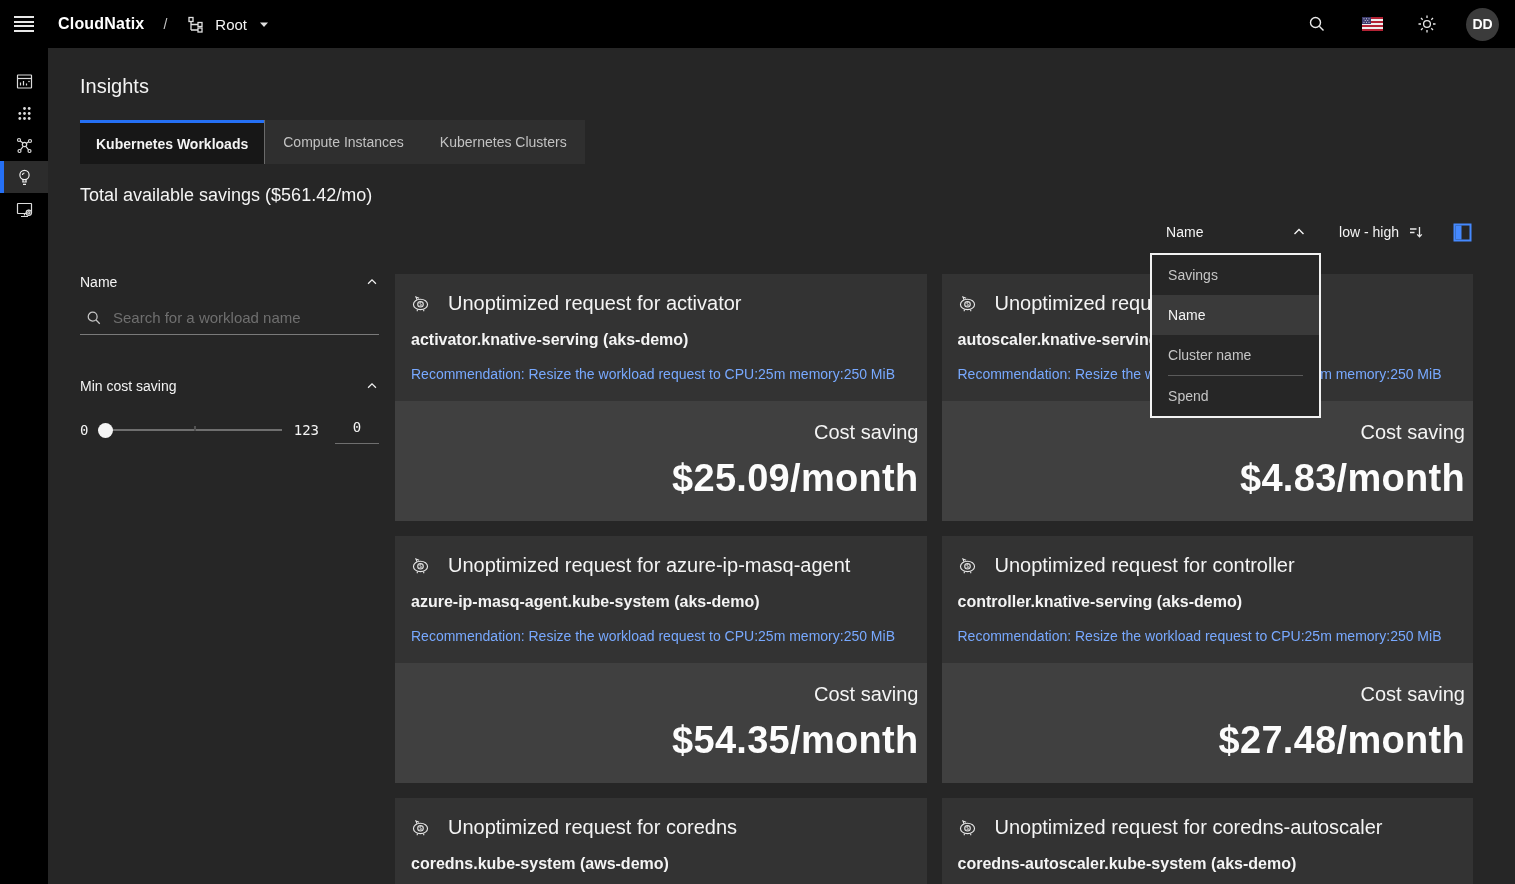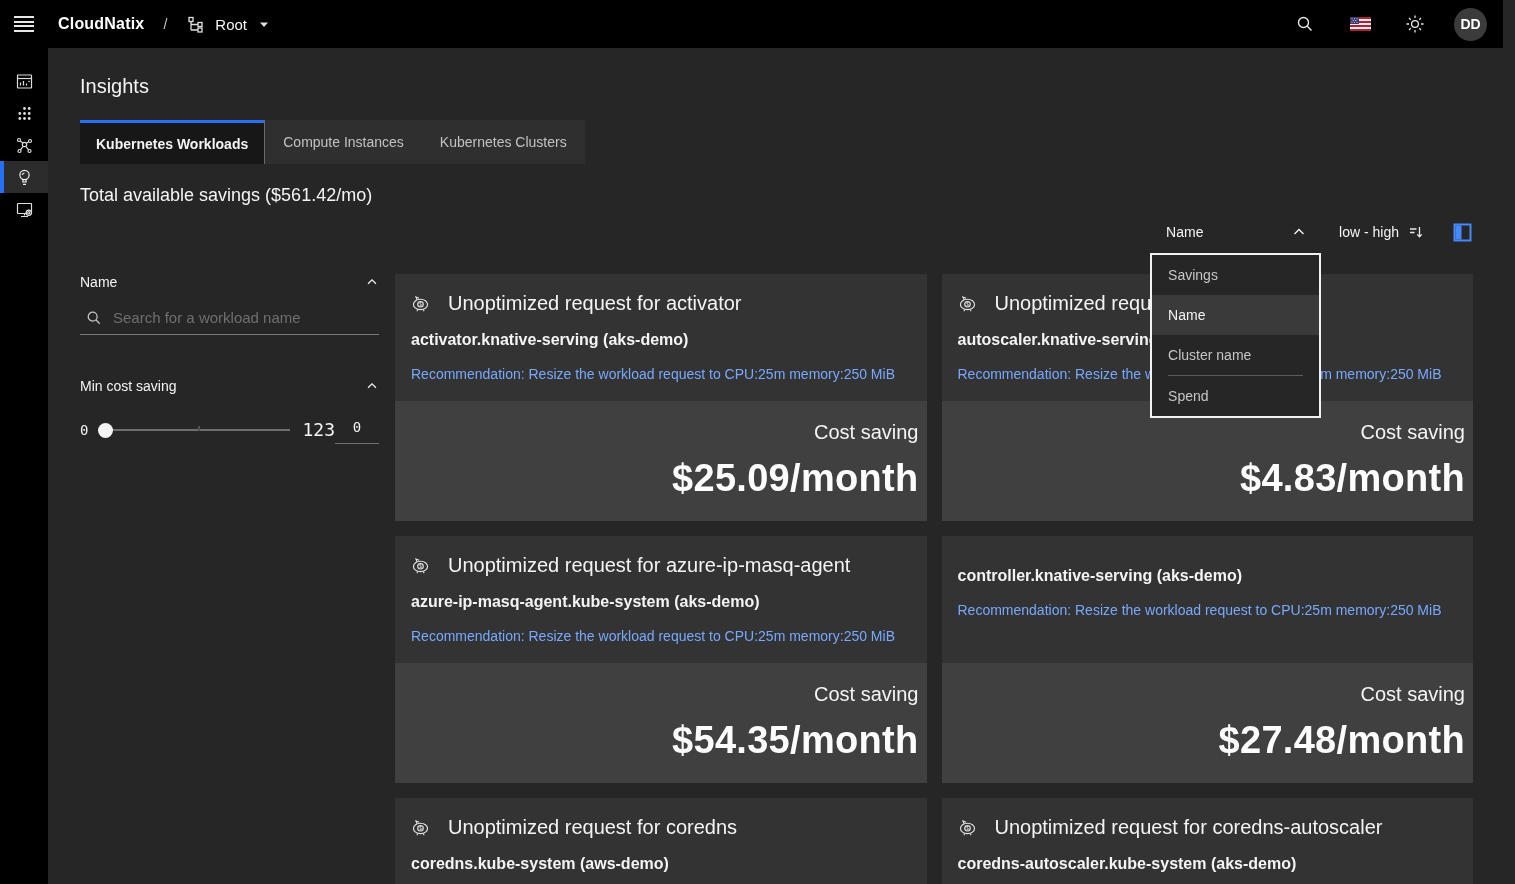--- a/index.html
+++ b/index.html
@@ -1,21 +1,21 @@
 <!DOCTYPE html>
 <html><head>
 <meta charset="utf-8">
 <style>
   * { margin:0; padding:0; box-sizing:border-box; }
   html,body { width:1515px; height:884px; overflow:hidden; }
   body { background:#262626; font-family:"Liberation Sans", sans-serif; color:#f4f4f4; position:relative; }
   svg { display:block; }
 
   
-  .topbar { position:absolute; top:0; left:0; right:12px; height:48px; background:#000; display:flex; align-items:center; padding:0 16px 0 14px; z-index:60; }
+  .topbar { position:absolute; top:0; left:0; right:0; height:48px; background:#000; display:flex; align-items:center; padding:0 16px 0 14px; z-index:60; }
   .hamburger { width:20px; height:16px; display:flex; flex-direction:column; justify-content:space-between; cursor:pointer; background:none; border:none; }
   .hamburger span { display:block; height:2px; background:#e8e8e8; }
   .brand { font-size:16px; font-weight:600; color:#fff; margin-left:24px; letter-spacing:0.2px; }
   .crumb-sep { color:#c6c6c6; font-size:14px; margin:0 19px; }
   .root-selector { display:flex; align-items:center; gap:9px; cursor:pointer; background:none; border:none; color:#f4f4f4; }
   .root-label { font-size:15px; color:#f4f4f4; }
   .topbar-right { margin-left:auto; display:flex; align-items:center; gap:23px; }
   .icon-btn { background:none; border:none; cursor:pointer; display:flex; align-items:center; justify-content:center; width:32px; height:32px; }
   .avatar { width:33px; height:33px; border-radius:50%; background:#3b3b3b; color:#fff; font-weight:700; font-size:14px; display:flex; align-items:center; justify-content:center; cursor:pointer; border:none; }
 
@@ -58,21 +58,21 @@
   .search-field { margin-top:11px; height:34px; display:flex; align-items:center; gap:11px; border-bottom:1px solid #7a7a7a; padding:0 2px 0 6px; }
   .search-field input { flex:1; background:transparent; border:none; outline:none; color:#3b82f6; font-size:15px; font-family:"Liberation Sans", sans-serif; }
   .search-field input::placeholder { color:#6f6f6f; }
   .min-cost-header { margin-top:43px; }
   .slider-row { margin-top:21px; display:flex; align-items:center; }
   .slider-min { font-family:"DejaVu Sans Mono", monospace; font-size:14px; color:#f4f4f4; }
   .slider-track-wrap { position:relative; flex:1; height:24px; margin:0 12px 0 10px; cursor:pointer; }
   .slider-track { position:absolute; left:0; right:0; top:11px; height:2px; background:#6f6f6f; }
   .slider-tick { position:absolute; left:52%; top:8px; width:2px; height:5px; background:#525252; }
   .slider-handle { position:absolute; left:0; top:5px; width:15px; height:15px; border-radius:50%; background:#f4f4f4; cursor:grab; }
-  .slider-max { font-family:"DejaVu Sans Mono", monospace; font-size:18px; color:#f4f4f4; margin-right:0; }
+  .slider-max { font-family:"DejaVu Sans Mono", monospace; font-size:14px; color:#f4f4f4; margin-right:16px; }
   .slider-input { width:44px; background:transparent; border:none; border-bottom:1px solid #6f6f6f; color:#f4f4f4; font-family:"DejaVu Sans Mono", monospace; font-size:14px; text-align:center; padding:4px 0 8px; outline:none; }
 
   
   .cards-grid { flex:1; margin-left:16px; display:grid; grid-template-columns:1fr 1fr; gap:15px; }
   .card { display:flex; flex-direction:column; cursor:pointer; }
   .card-top { background:#333333; padding:16px 16px 14px; min-height:127px; }
   .card-title-row { display:flex; align-items:center; gap:18px; }
   .card-title { font-size:20px; font-weight:400; color:#f4f4f4; line-height:26px; }
   .card-sub { margin-top:14px; font-size:16px; font-weight:700; color:#f4f4f4; line-height:19px; }
   .card-rec { margin-top:16px; font-size:14px; color:#78a9ff; line-height:18px; text-decoration:none; display:block; }
@@ -363,20 +363,32 @@
       <a class="card-rec" href="#">Recommendation: Resize the workload request to CPU:25m memory:250 MiB</a>
     </div>
     <div class="card-bottom">
       <div class="cost-label">Cost saving</div>
       <div class="cost-amount">$54.35/month</div>
     </div>
   </article>
 
   <article class="card">
     <div class="card-top">
+      <div class="card-title-row">
+        <span>
+          <svg width="19" height="19" viewBox="0 0 20 20" fill="none" stroke="#e6e6e6" stroke-width="1.2">
+            <ellipse cx="10" cy="11" rx="7.4" ry="5.5"></ellipse>
+            <path d="M6.4 6.2 L5.2 3.2 L8.6 4.4"></path>
+            <path d="M6.6 16.4 V18.2 M13.4 16.4 V18.2"></path>
+            <circle cx="10" cy="10.8" r="2.9"></circle>
+            <text x="10" y="12.6" font-size="5" text-anchor="middle" fill="#e6e6e6" stroke="none" font-family="Liberation Sans, sans-serif">$</text>
+          </svg>
+        </span>
+        <span class="card-title">Unoptimized request for controller</span>
+      </div>
       <div class="card-sub">controller.knative-serving (aks-demo)</div>
       <a class="card-rec" href="#">Recommendation: Resize the workload request to CPU:25m memory:250 MiB</a>
     </div>
     <div class="card-bottom">
       <div class="cost-label">Cost saving</div>
       <div class="cost-amount">$27.48/month</div>
     </div>
   </article>
 
   <article class="card">

